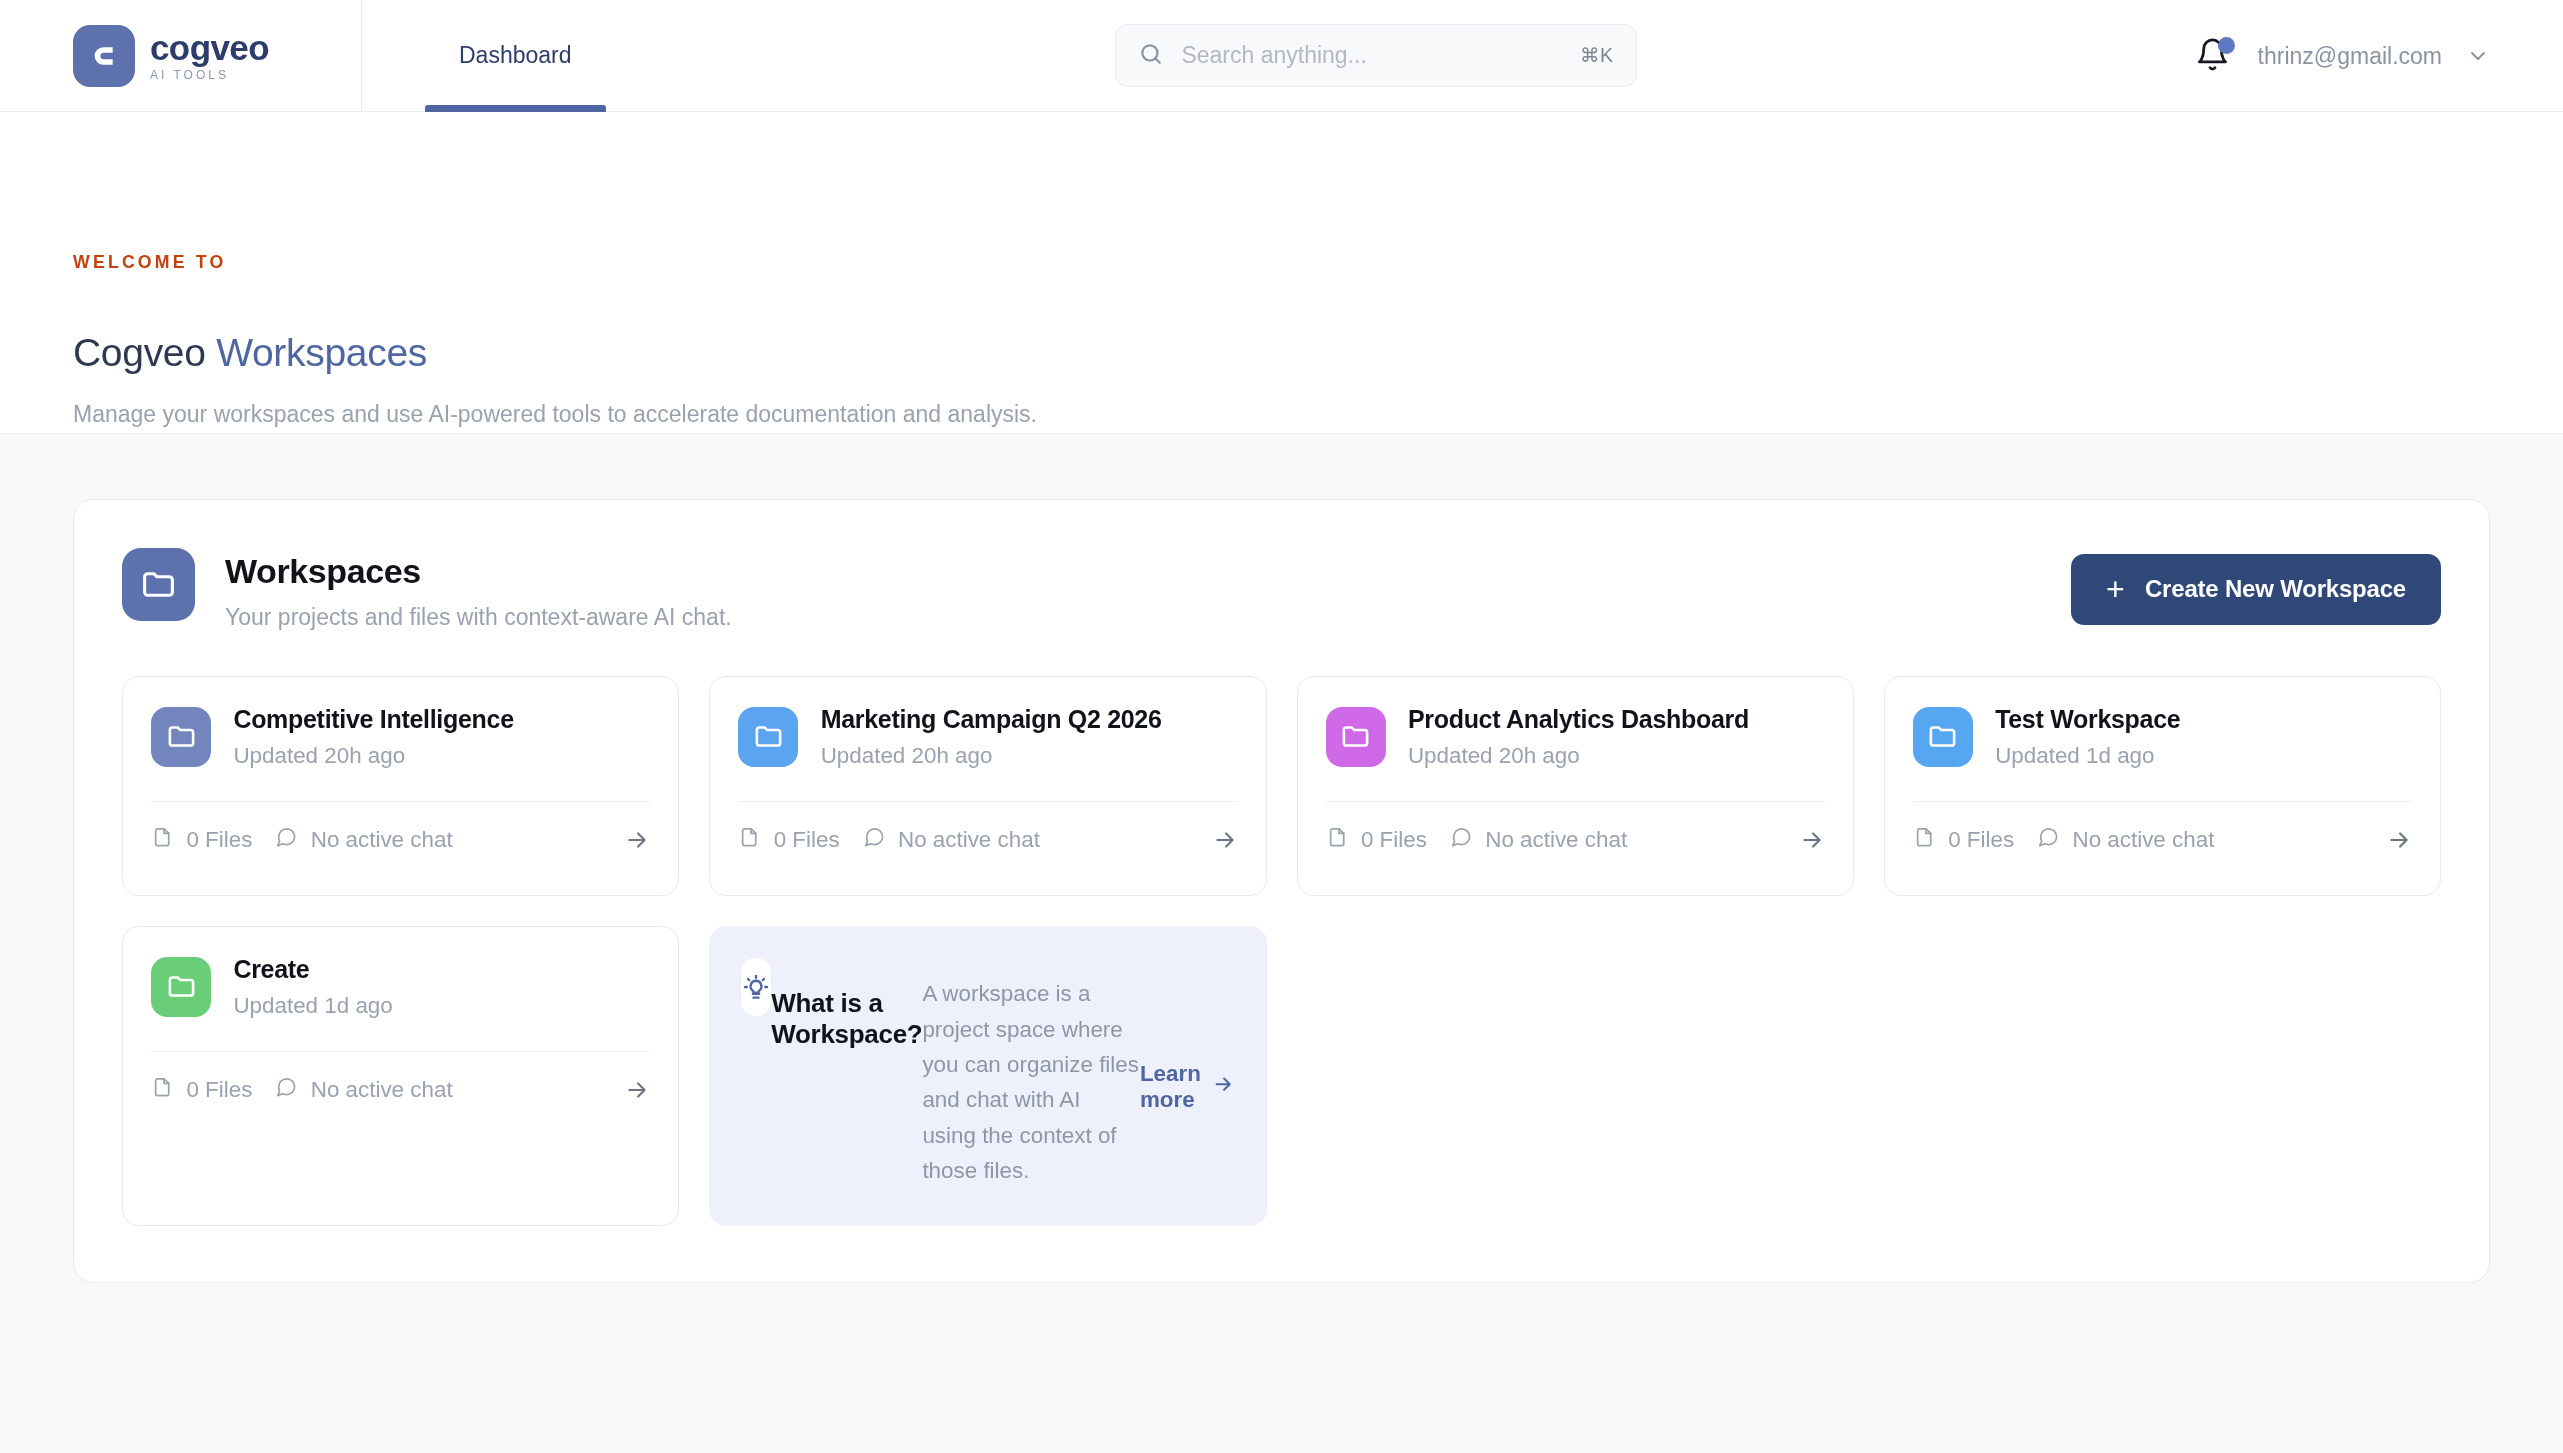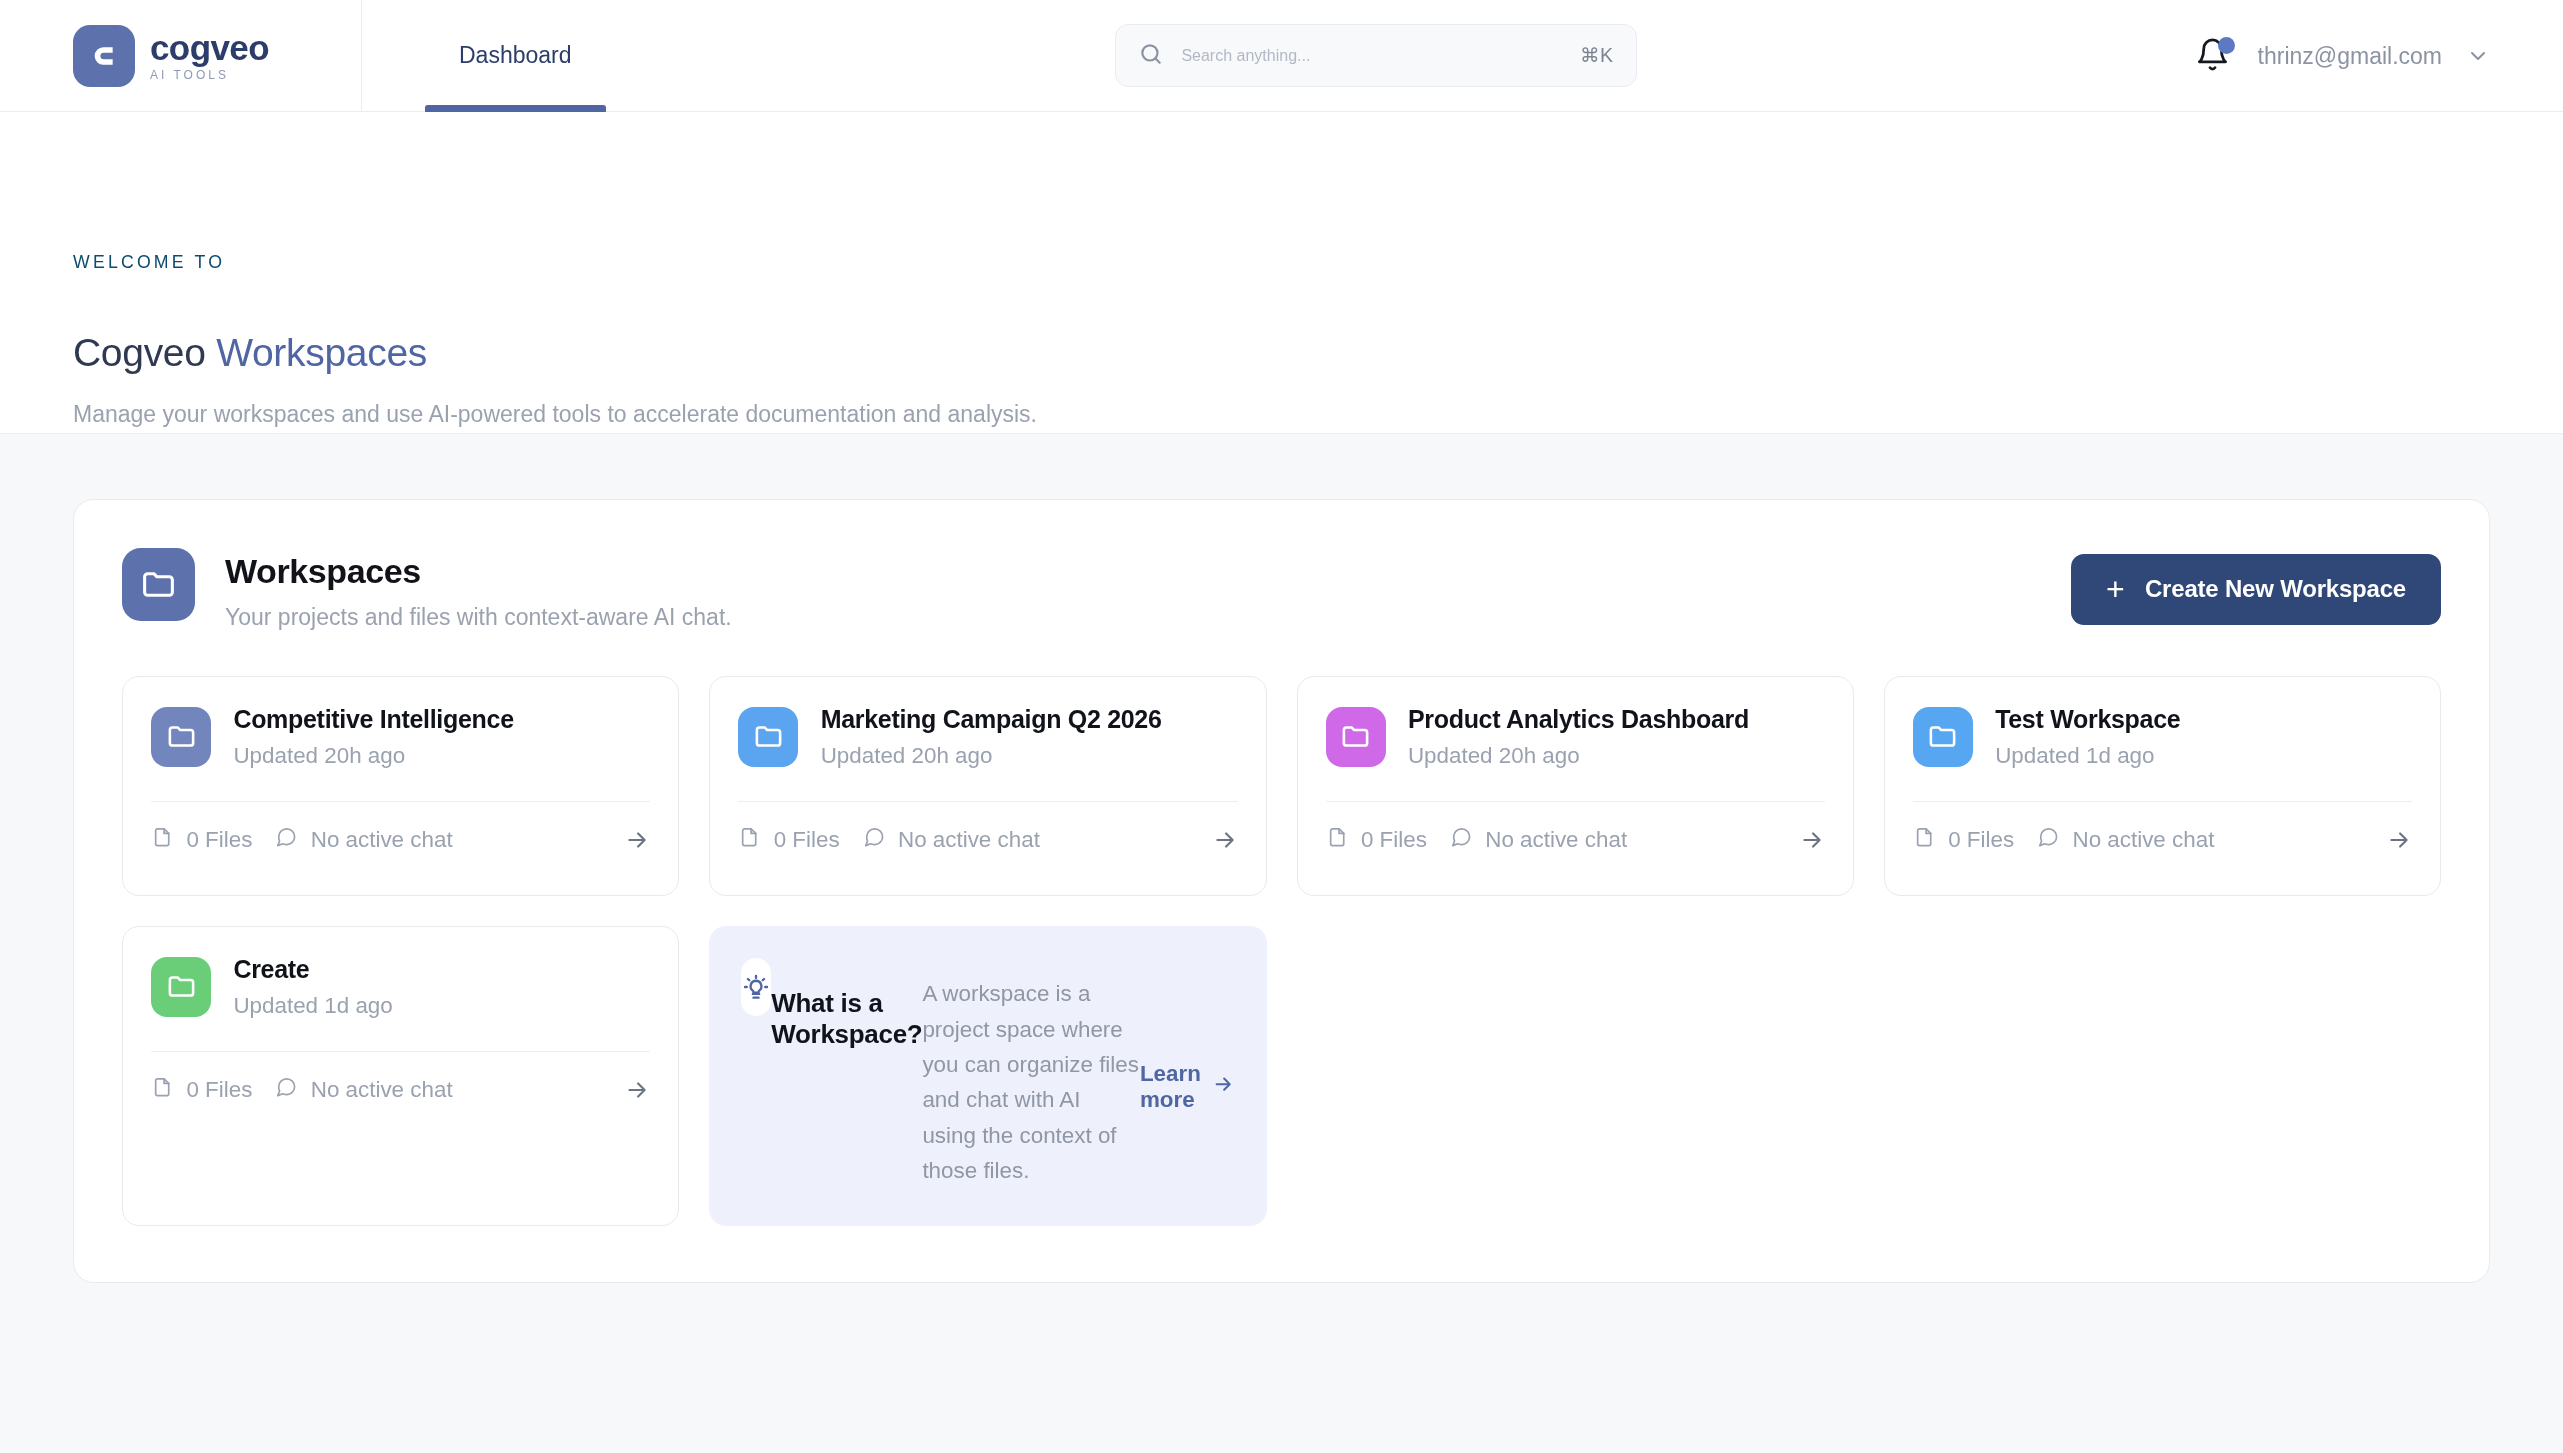--- a/index.html
+++ b/index.html
@@ -59,21 +59,21 @@
   .search-wrap {
     position: absolute; left: 1115px; top: 24px;
     width: 522px; height: 63px;
     background: #f8f9fb; border: 0.9px solid #e9ebf0;
     border-radius: 13px;
     display: flex; align-items: center; padding: 0 22.4px;
   }
   .search-wrap input {
     flex: 1; border: none; outline: none; background: transparent;
     font-family: "Liberation Sans", sans-serif;
-    font-size: 16px; color: #4a5568; margin-left: 17px;
+    font-size: 23px; color: #4a5568; margin-left: 17px;
   }
   .search-wrap input::placeholder { color: #b2b8c4; }
   .kbd-hint { font-size: 19.6px; color: #7c8494; letter-spacing: 0.5px; }
 
   .account-zone {
     position: absolute; right: 73px; top: 0; height: 112px;
     display: flex; align-items: center; gap: 24px;
   }
   .bell-wrap { position: relative; width: 39px; height: 39px; cursor: pointer; }
   .bell-dot {
@@ -84,22 +84,22 @@
   .chev { color: #8b93a3; display: flex; }
 
   
   .welcome {
     background: #ffffff;
     padding: 140px 73px 0 73px;
     height: 322px;
     border-bottom: 0.9px solid #eceef2;
   }
   .welcome-eyebrow {
-    font-size: 17.7px; letter-spacing: 3.2px; color: #0c4a6e;
-    font-weight: 400; text-transform: uppercase;
+    font-size: 17.7px; letter-spacing: 3.2px; color: #c2410c;
+    font-weight: 700; text-transform: uppercase;
   }
   .welcome-title {
     margin-top: 58px;
     font-size: 39px; font-weight: 400; color: #2f3a52; letter-spacing: -0.3px;
   }
   .welcome-title .accent { color: #4f66a3; }
   .welcome-sub {
     margin-top: 26px; font-size: 23px; color: #9aa1af; font-weight: 400;
   }
 

